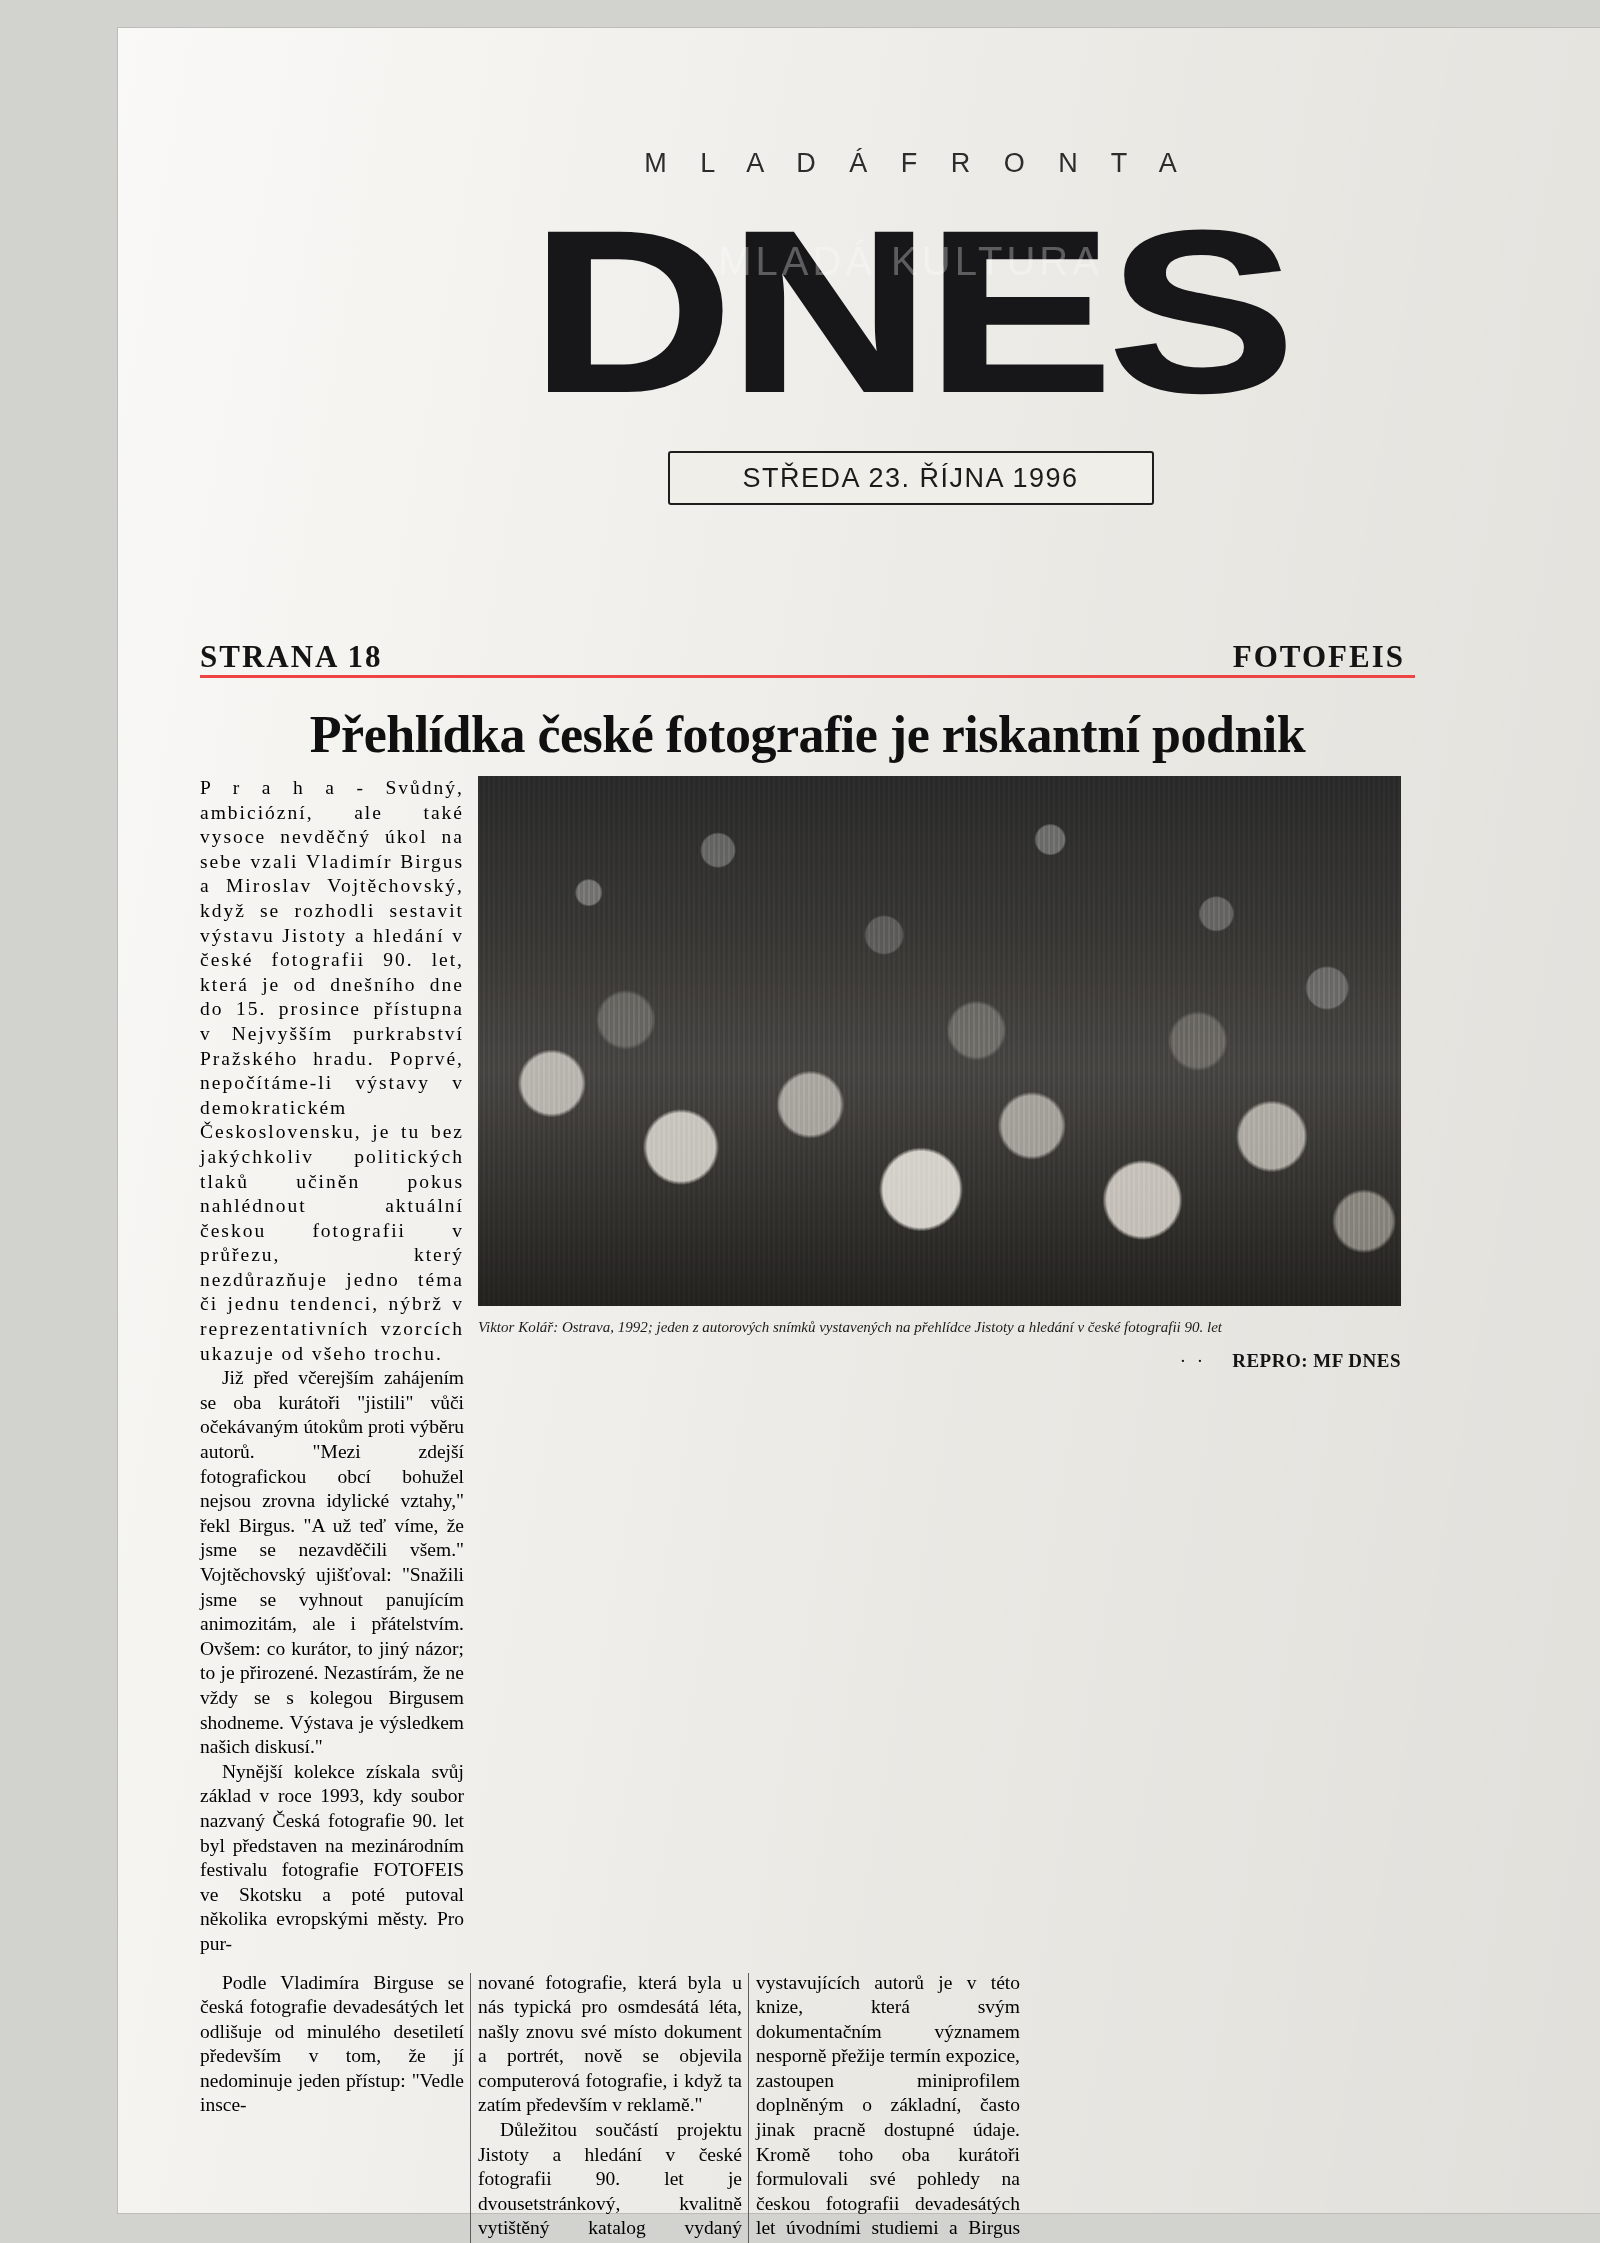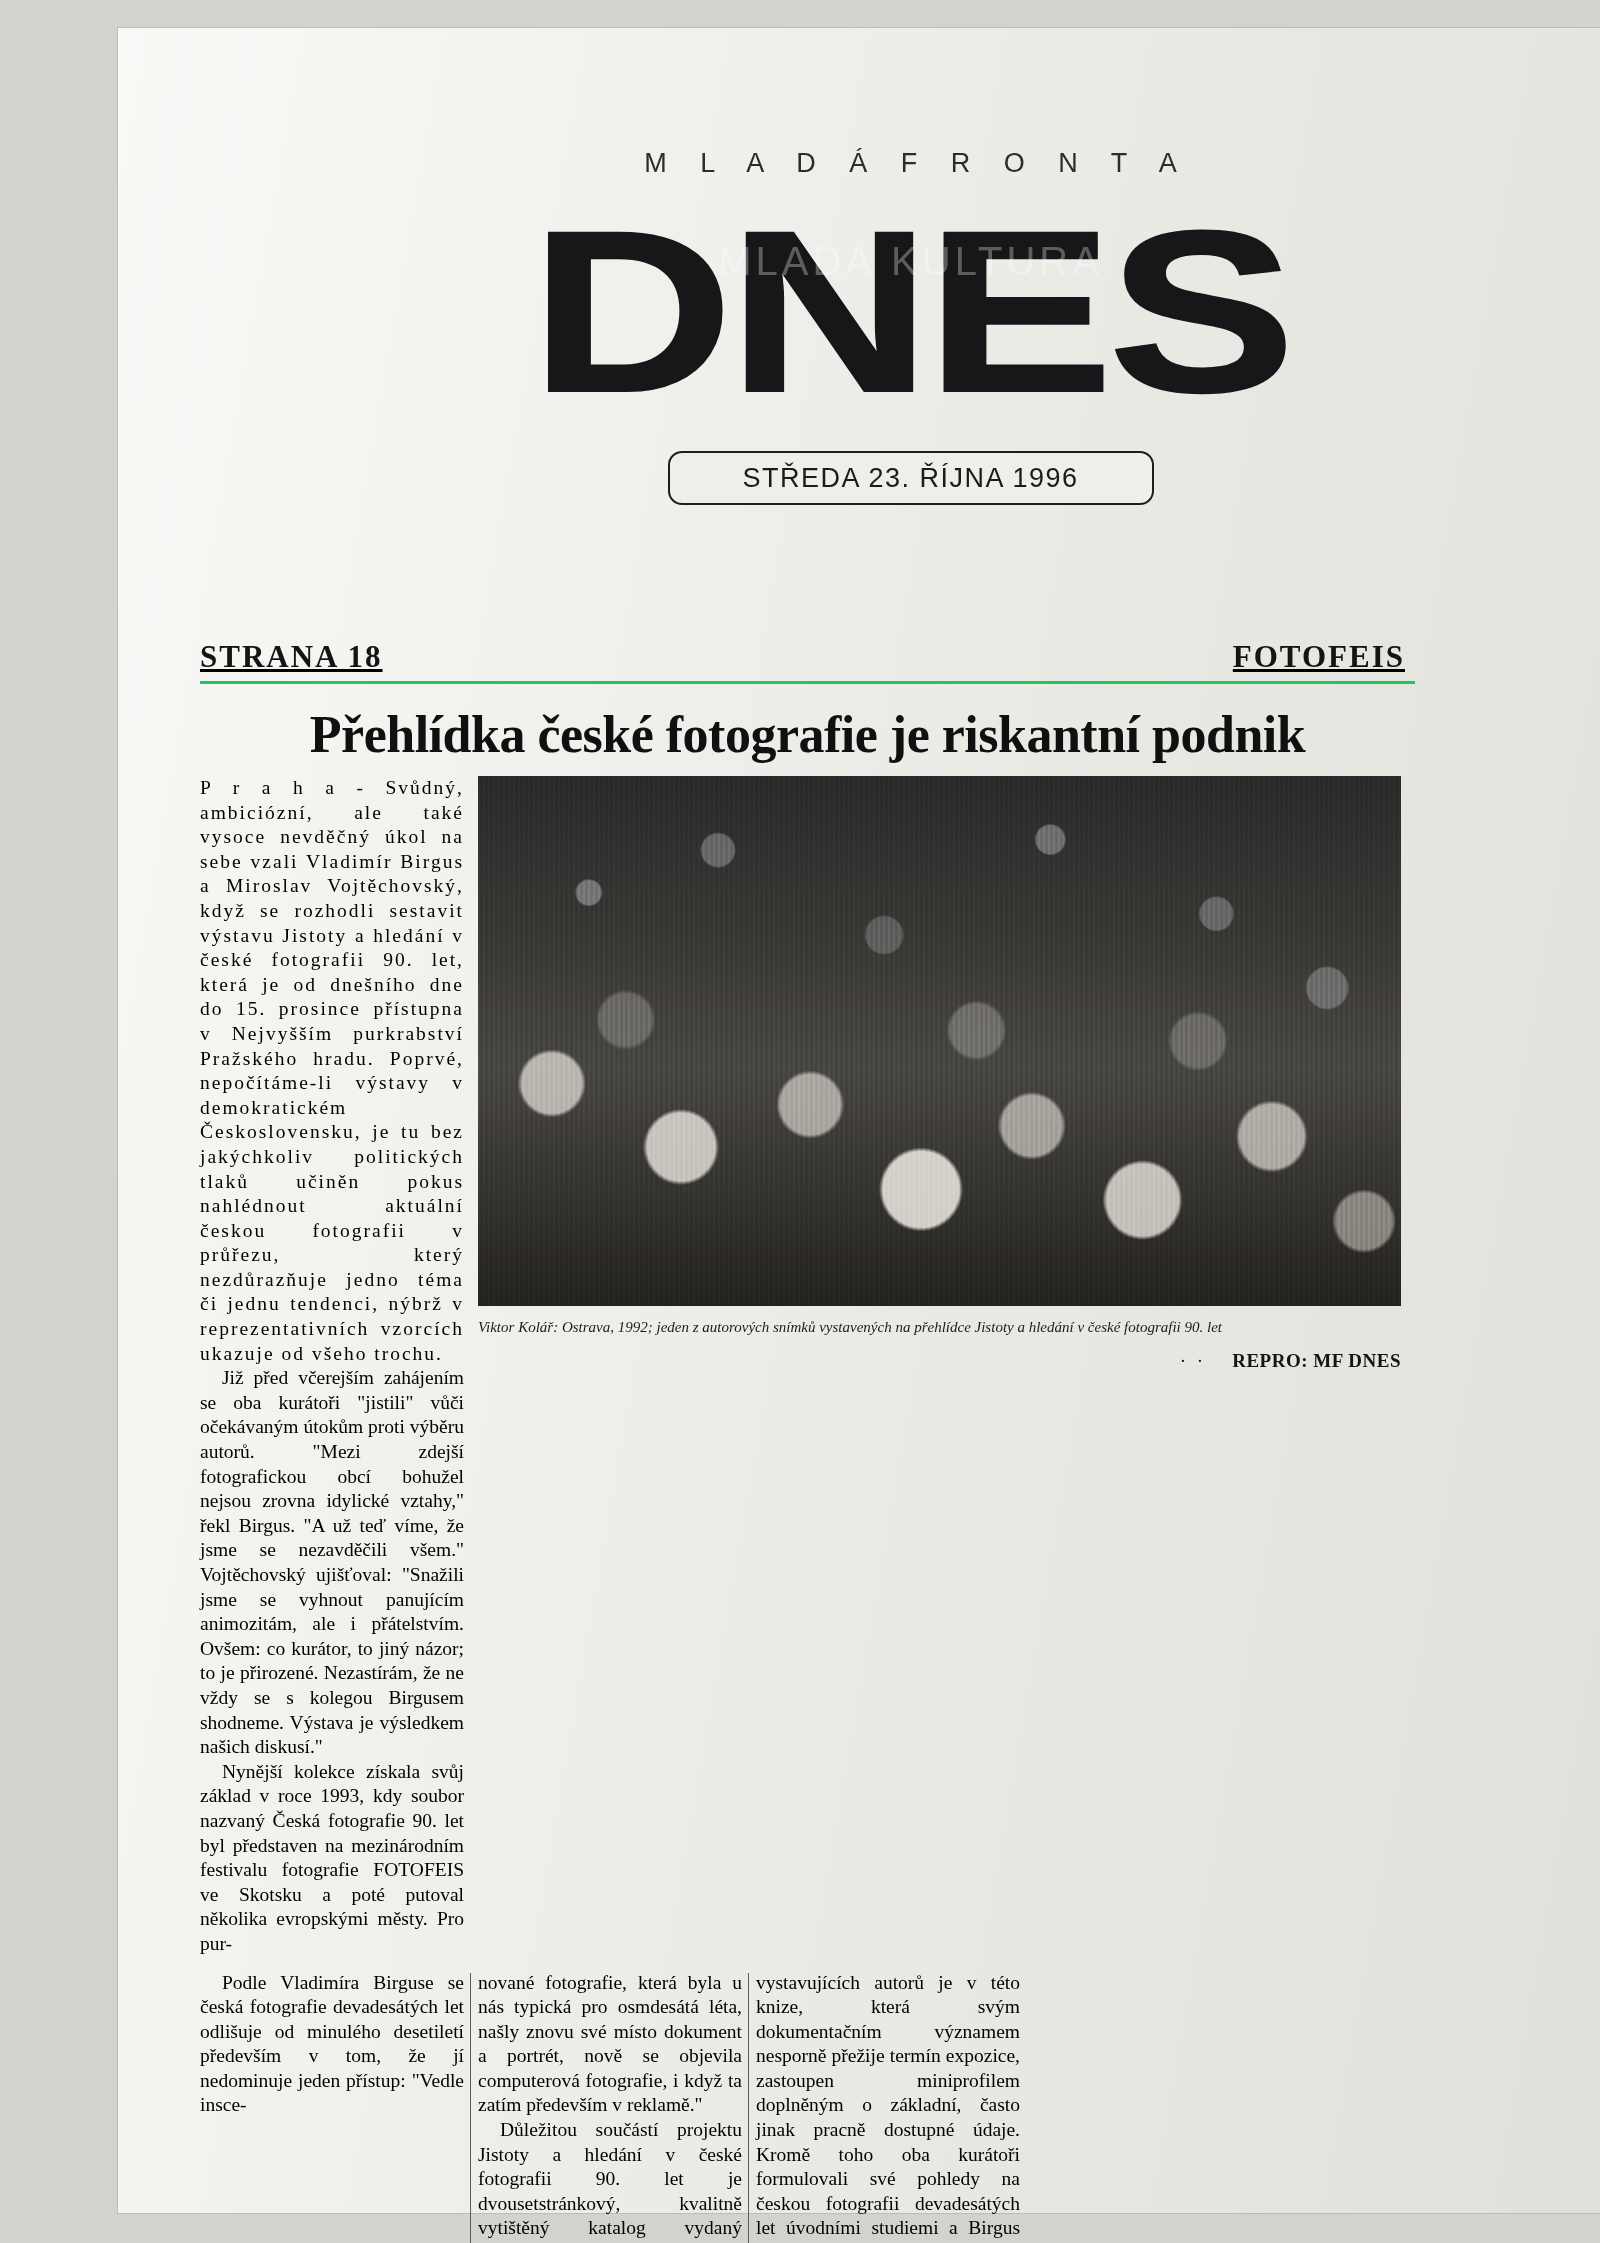--- a/index.html
+++ b/index.html
@@ -77,43 +77,41 @@
     letter-spacing: 4px;
     color: rgba(255,255,255,0.30);
     text-align: center;
     pointer-events: none;
   }
   .datebar {
     margin: 24px auto 0;
     width: 482px;
     height: 50px;
     border: 2px solid #1d1d1d;
-    border-radius: 14px;
+    border-radius: 3px;
     font-family: "Liberation Sans", sans-serif;
     font-size: 27px;
     letter-spacing: 1.5px;
     color: #1b1b1b;
     display: flex;
     align-items: center;
     justify-content: center;
     background: #efeee9;
   }
 
   
   .sectionbar {
     position: absolute;
     left: 82px;
     top: 611px;
     width: 1215px;
     display: flex;
     align-items: flex-end;
     justify-content: space-between;
-    border-bottom: 3px solid #22c55e;
-    padding-bottom: 6px;
-    text-decoration: underline;
+    border-bottom: 3px solid #ef4444;
   }
   .strana {
     font-family: "Liberation Serif", serif;
     font-size: 31px;
     font-weight: bold;
     letter-spacing: 2px;
     color: #141414;
   }
   .kultura {
     font-family: "Liberation Serif", serif;

